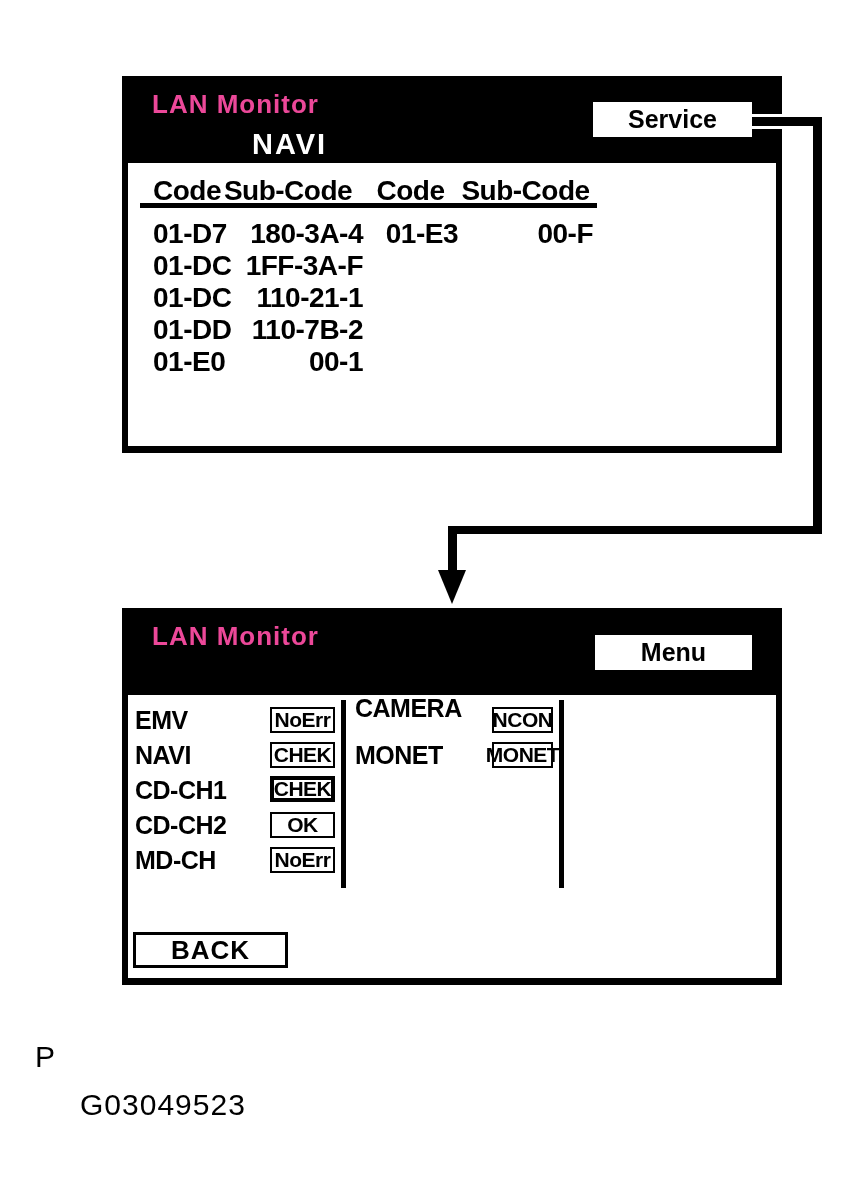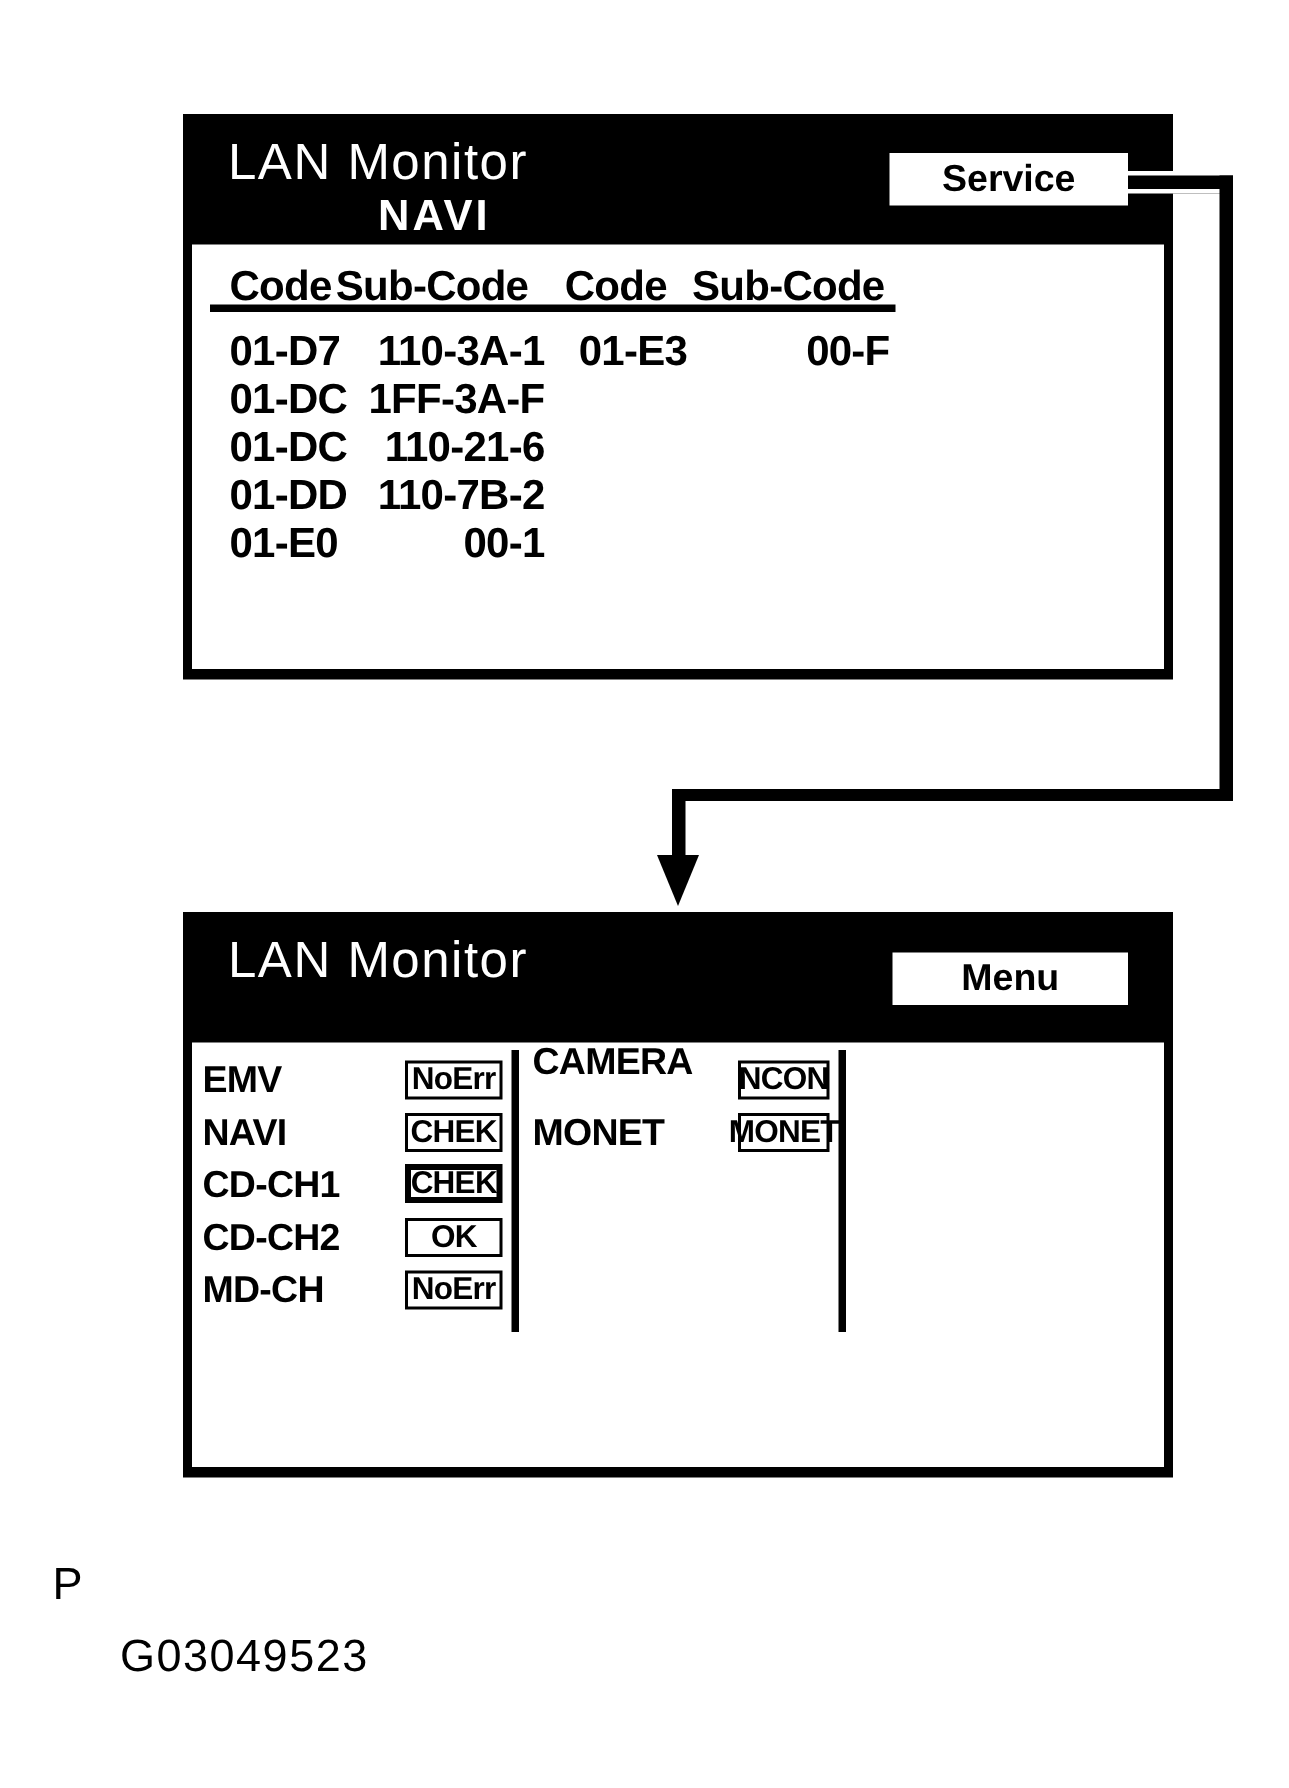--- a/index.html
+++ b/index.html
@@ -4,21 +4,21 @@
 <style>
   html,body{margin:0;padding:0;background:#fff;}
   .page{
     position:relative;width:859px;height:1192px;background:#ffffff;overflow:hidden;
     font-family:"Liberation Sans", sans-serif;color:#000;
   }
   
   .screen{position:absolute;left:122px;width:660px;height:377px;background:#000;}
   .screen-body{position:absolute;left:6px;right:6px;top:87px;bottom:7px;background:#fff;}
   .screen-title{
-    position:absolute;left:30px;top:13px;color:#ffffff;font-size:34px;font-weight:normal;letter-spacing:1px;
+    position:absolute;left:30px;top:13px;color:#ec4899;font-size:26px;font-weight:bold;letter-spacing:1px;
   }
   .screen-subtitle{
     position:absolute;left:130px;top:52px;color:#fff;font-size:29px;font-weight:bold;letter-spacing:2px;
   }
   .screen-btn{
     position:absolute;background:#fff;color:#000;border:none;
     font-family:"Liberation Sans", sans-serif;font-size:25px;font-weight:bold;
     display:flex;align-items:center;justify-content:center;padding:0;box-sizing:border-box;
   }
   
@@ -77,31 +77,31 @@
     <div class="screen-body">
       <div class="code-grid code-headers">
         <span class="h1">Code</span>
         <span class="h2">Sub-Code</span>
         <span class="h3">Code</span>
         <span class="h4">Sub-Code</span>
       </div>
       <div class="code-rule"></div>
       <div class="code-grid code-rows">
         <span class="c1">01-D7</span>
-        <span class="c2">110-3A-1</span>
+        <span class="c2">180-3A-4</span>
         <span class="c3">01-E3</span>
         <span class="c4">00-F</span>
 
         <span class="c1">01-DC</span>
         <span class="c2">1FF-3A-F</span>
         <span class="c3"></span>
         <span class="c4"></span>
 
         <span class="c1">01-DC</span>
-        <span class="c2">110-21-6</span>
+        <span class="c2">110-21-1</span>
         <span class="c3"></span>
         <span class="c4"></span>
 
         <span class="c1">01-DD</span>
         <span class="c2">110-7B-2</span>
         <span class="c3"></span>
         <span class="c4"></span>
 
         <span class="c1">01-E0</span>
         <span class="c2">00-1</span>
@@ -155,19 +155,20 @@
       </div>
       <button class="status-box" style="left:364px;top:12px;width:61px;">NCON</button>
 
       <div class="item-row" style="left:227px;top:47px;">
         <span class="item-label">MONET</span>
       </div>
       <button class="status-box" style="left:364px;top:47px;width:61px;">MONET</button>
 
       <div class="v-divider" style="left:431px;"></div>
 
+      <button class="back-btn">BACK</button>
     </div>
   </div>
 
   <div class="fig-label">P</div>
   <div class="fig-id">G03049523</div>
 
 </div>
 
 </body></html>

